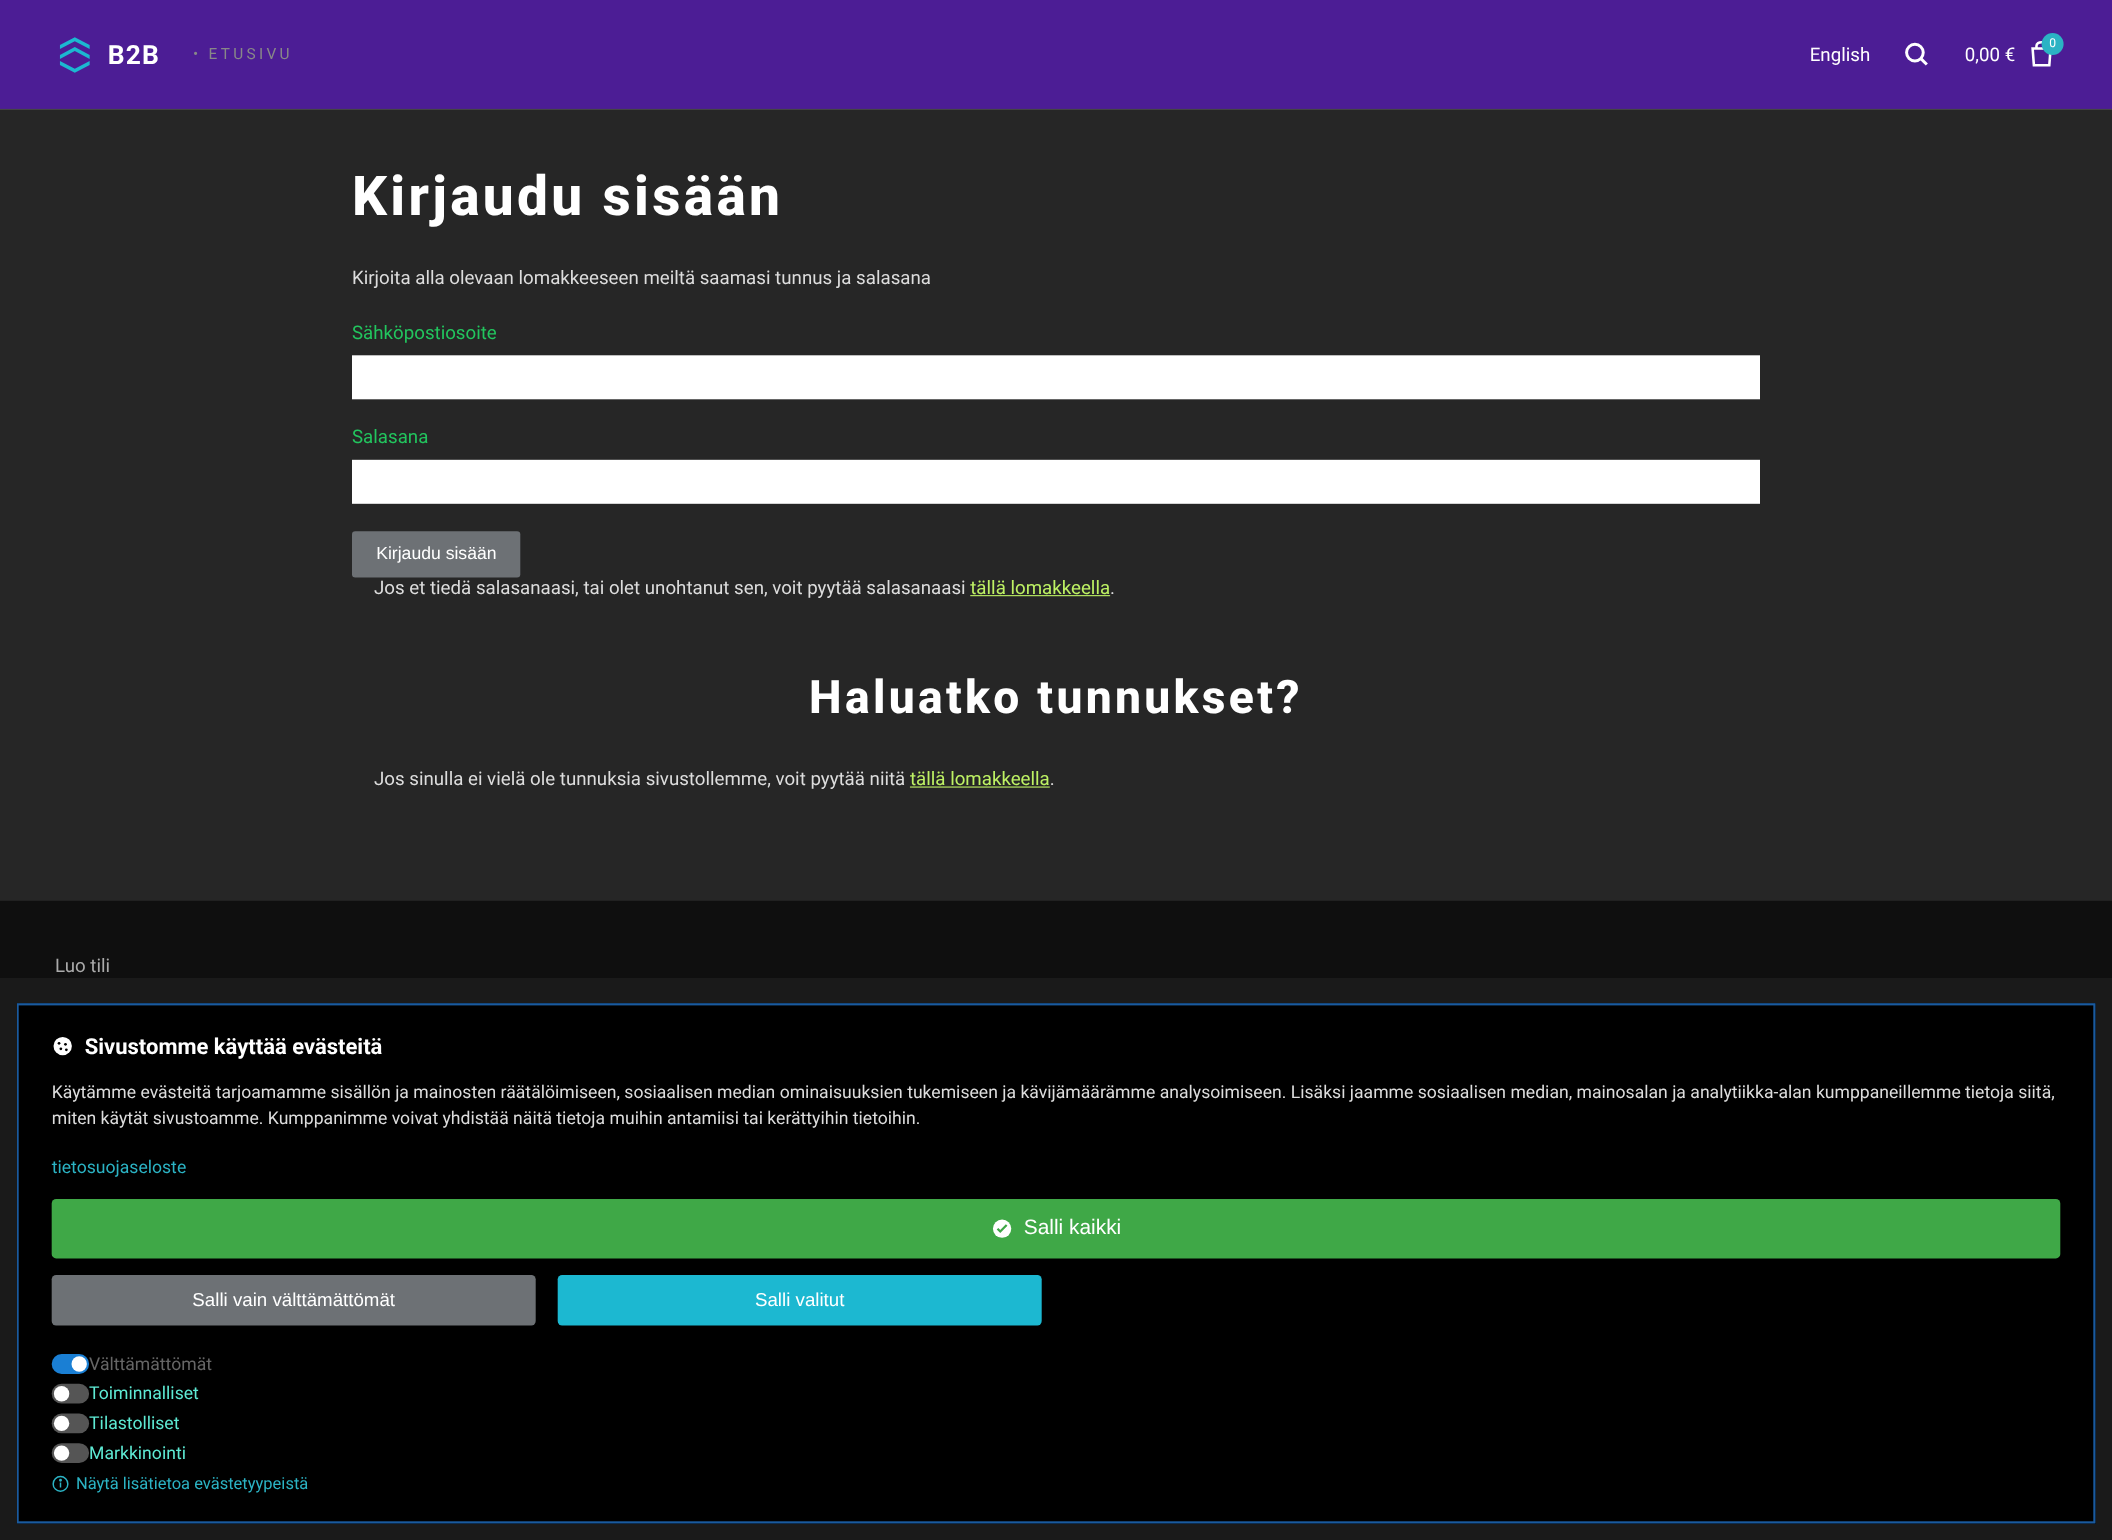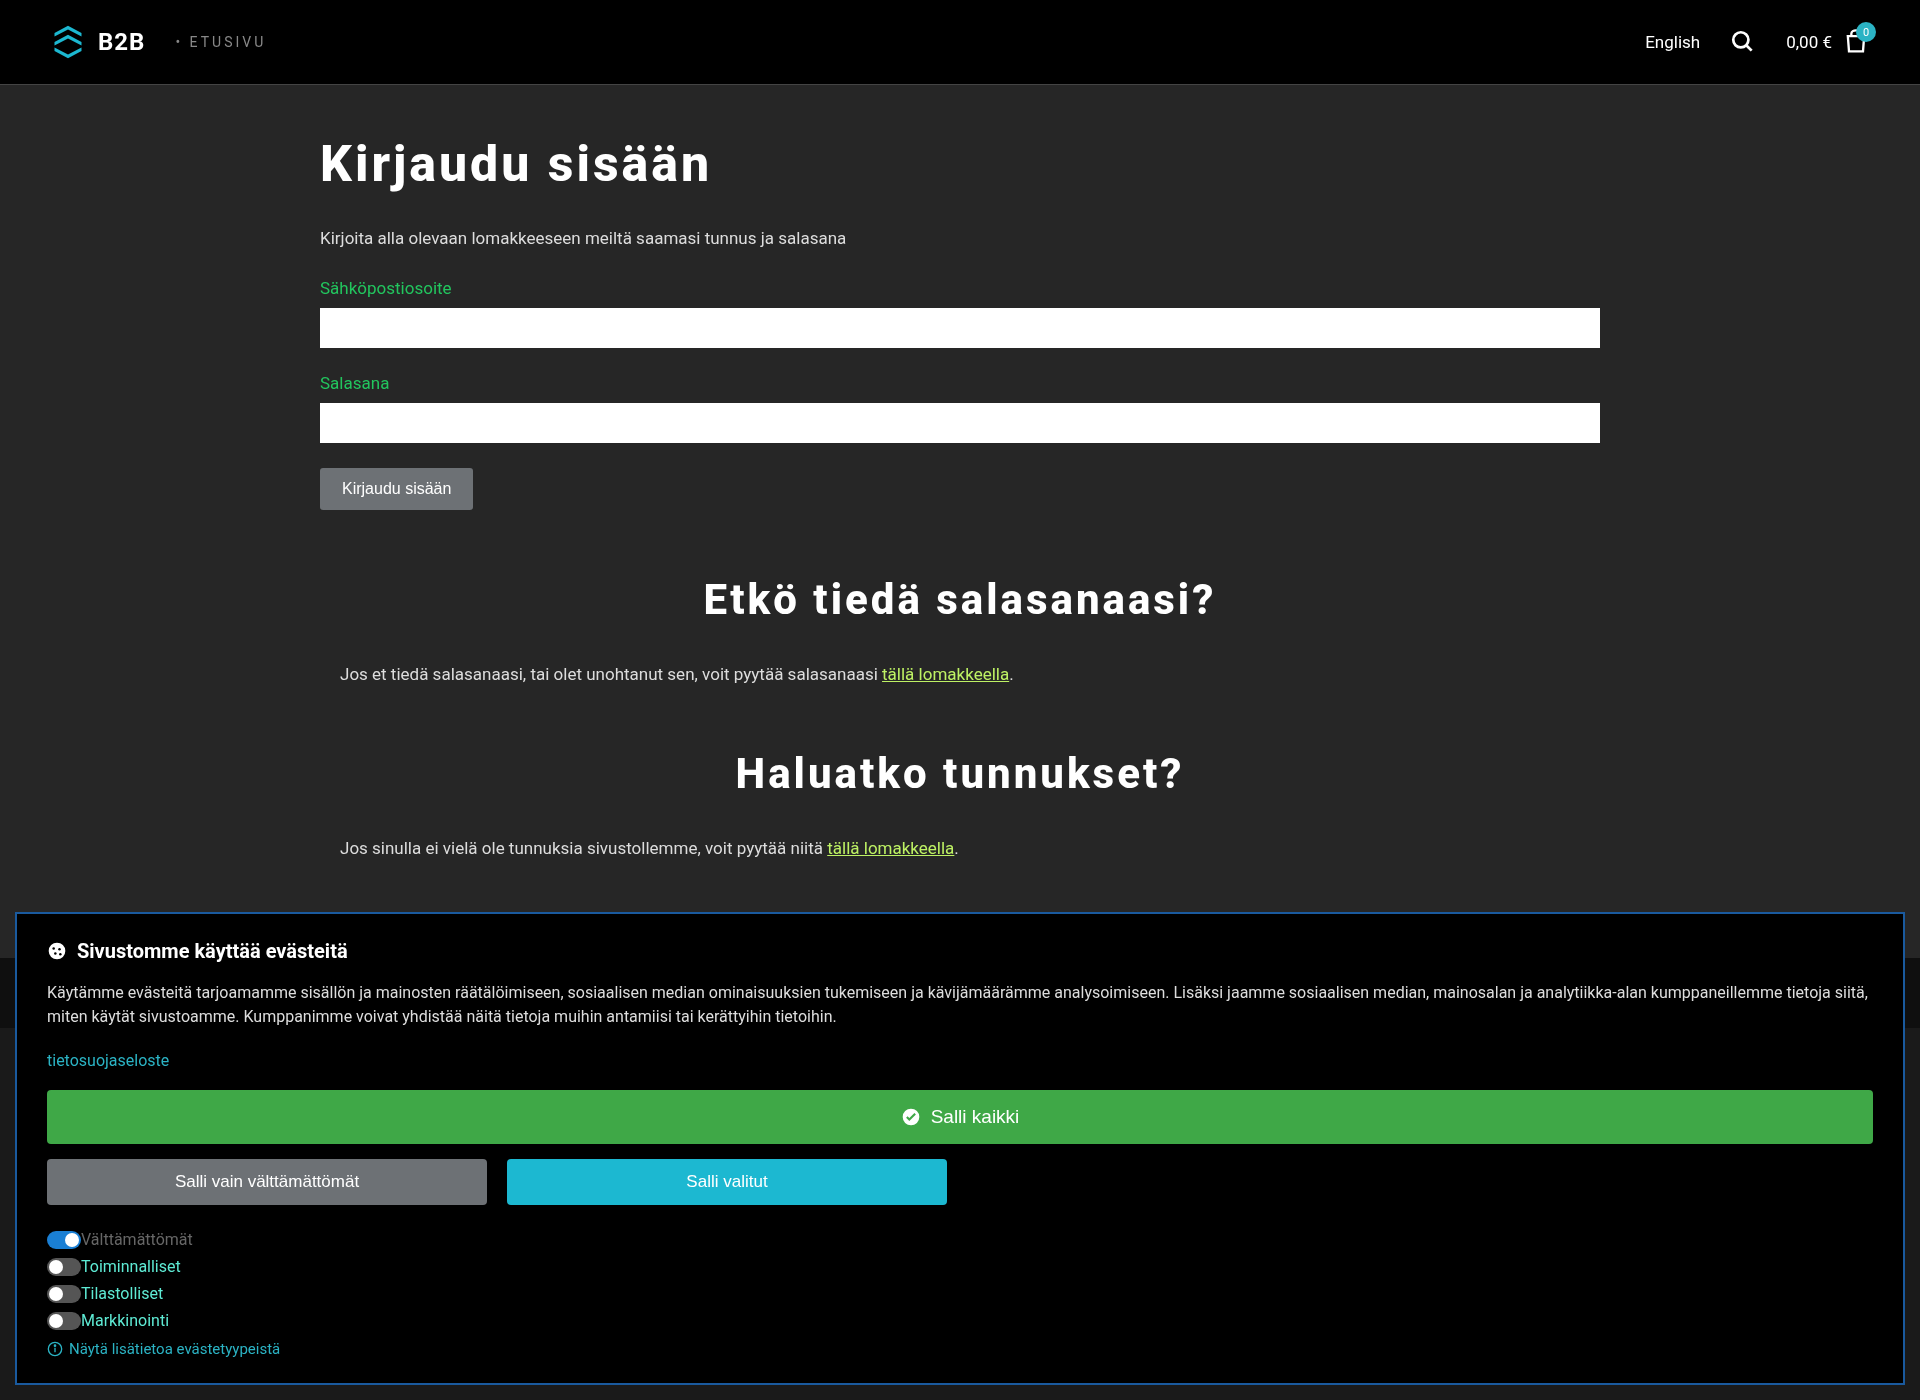--- a/index.html
+++ b/index.html
@@ -13,23 +13,23 @@
       color: #fff;
       min-height: 1400px;
       width: 1920px;
       position: relative;
     }
     .header {
       display: flex;
       justify-content: space-between;
       align-items: center;
       padding: 0 50px;
-      height: 85px;
+      height: 100px;
       border-bottom: 1px solid #444;
-      background: #000000;
+      background: #4c1d95;
     }
     .header-left {
       display: flex;
       align-items: center;
       gap: 30px;
     }
     .logo {
       display: flex;
       align-items: center;
       gap: 12px;
@@ -328,21 +328,20 @@
       <p class="login-subtitle">Kirjoita alla olevaan lomakkeeseen meiltä saamasi tunnus ja salasana</p>
       
       <label class="form-label">Sähköpostiosoite</label>
       <input type="text" class="form-input" style="">
       
       <label class="form-label">Salasana</label>
       <input type="password" class="form-input" style="">
       
       <button class="login-button">Kirjaudu sisään</button>
       
-      <h2 class="section-title">Etkö tiedä salasanaasi?</h2>
       <p class="section-text">
         <span>Jos et tiedä salasanaasi, tai olet unohtanut sen, voit pyytää salasanaasi </span><a class="link">tällä lomakkeella</a><span>.</span>
       </p>
       
       <h2 class="section-title">Haluatko tunnukset?</h2>
       <p class="section-text">
         <span>Jos sinulla ei vielä ole tunnuksia sivustollemme, voit pyytää niitä </span><a class="link">tällä lomakkeella</a><span>.</span>
       </p>
     </div>
   </div>

